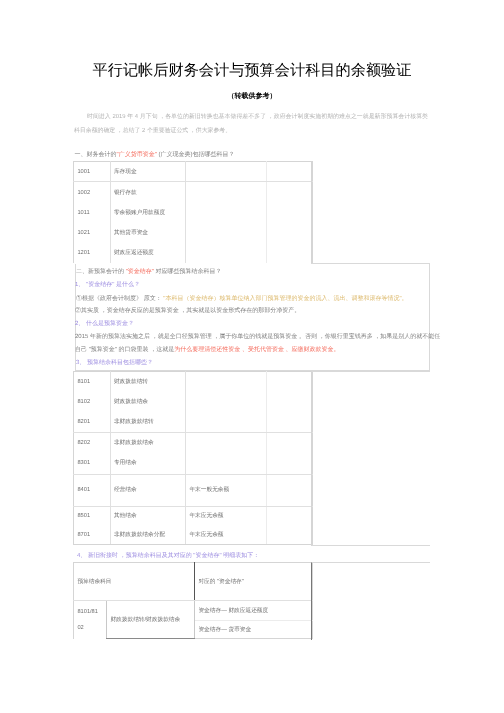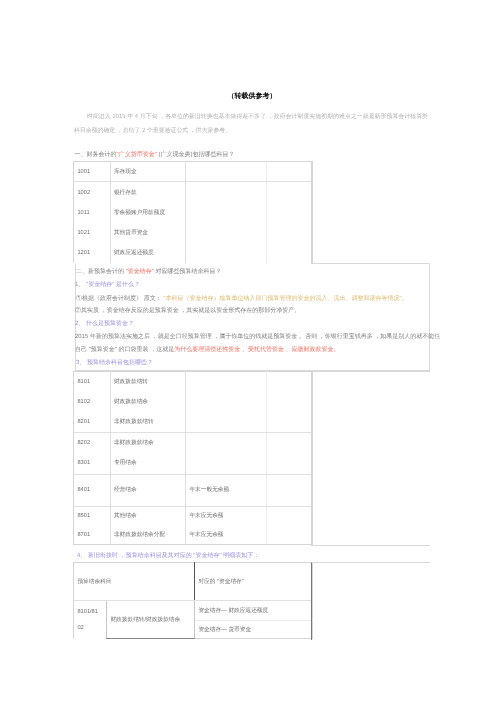--- a/index.html
+++ b/index.html
@@ -28,20 +28,21 @@
   .vl{border-right:1px solid #e0e0e0;}
   .vll{border-right:1px solid #ececec;}
   .hl{border-bottom:1px solid #e0e0e0;}
   .hll{border-bottom:1px solid #ececec;}
   .bx{position:absolute;box-sizing:border-box;}
 </style>
 </head>
 <body>
 
 <div class="page">
+  <h1 class="title">平行记帐后财务会计与预算会计科目的余额验证</h1>
   <div class="subtitle">（转载供参考）</div>
   <p class="intro">时间进入 2019 年 4 月下旬 ，各单位的新旧转换也基本做得差不多了 ，政府会计制度实施初期的难点之一就是新形预算会计核算类科目余额的确定 ，总结了 2 个重要验证公式 ，供大家参考。</p>
 
   <div class="ln" style="left:74.5px;top:151px;"><span>一、财务会计的</span><span class="red">"广义货币资金"</span><span> (广义现金类)包括哪些科目？</span></div>
 
   <table id="t1" style="left:73px;top:161px;width:238.5px;">
       <tbody>
         <tr>
           <td class="ol vl hl ot" style="width: 36.5px; height: 20.3px;">1001</td>
           <td class="vl hl ot" style="width: 75.5px; height: 20.3px;">库存现金</td>

